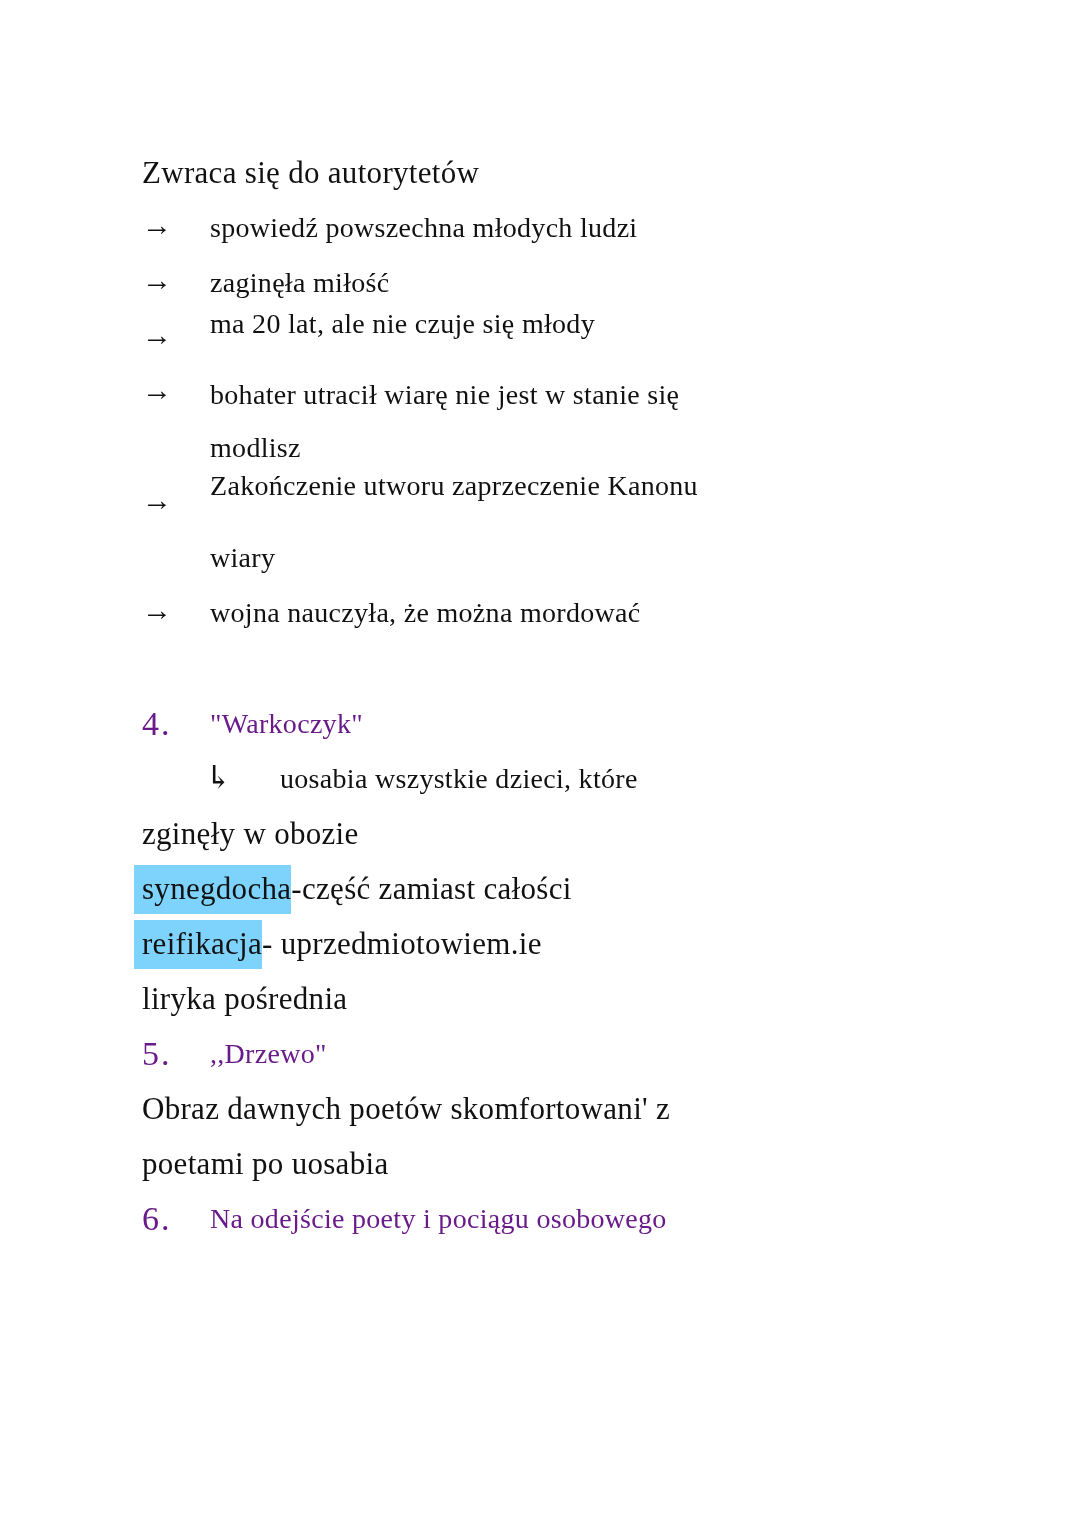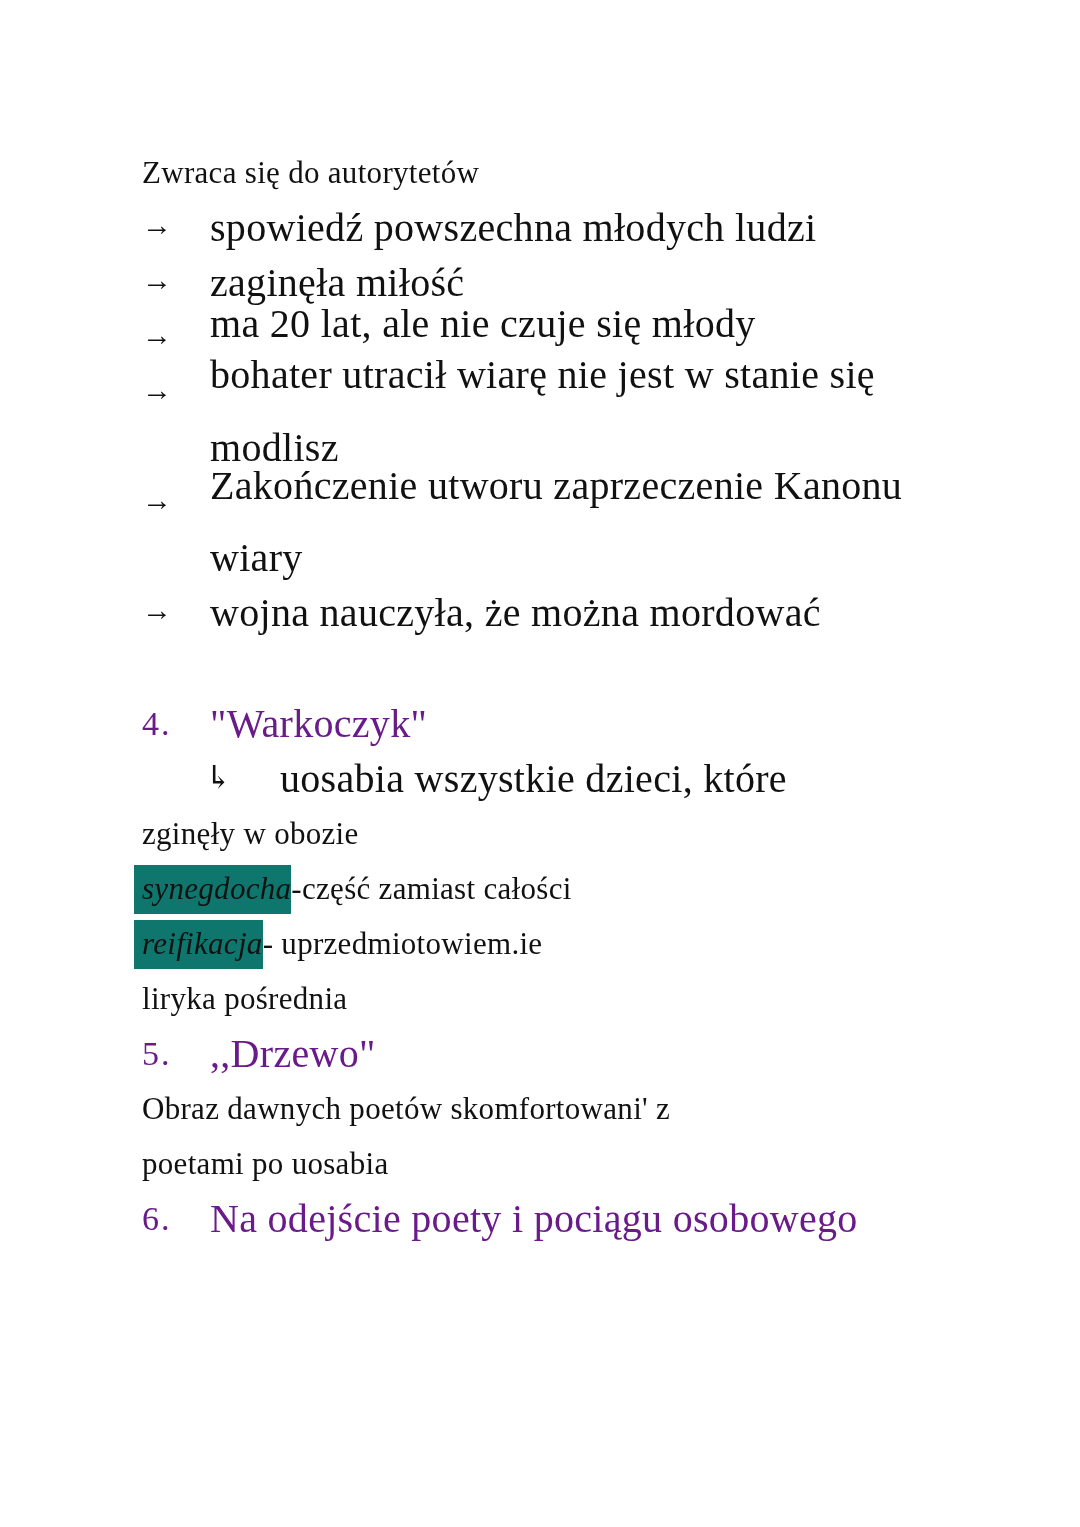--- a/index.html
+++ b/index.html
@@ -1,41 +1,41 @@
 <!DOCTYPE html>
 <html><head>
 <meta charset="utf-8">
 <style>
   html, body { margin:0; padding:0; background:#ffffff; }
   body { width:1080px; height:1527px; position:relative; overflow:hidden;
          font-family:"Liberation Serif","DejaVu Serif",serif; color:#111111; }
   .line { position:absolute; left:142px; font-size:31px; line-height:55px; white-space:nowrap; letter-spacing:0.3px; }
   .arrow { position:absolute; left:142px; font-size:30px; }
-  .ind { position:absolute; left:210px; font-size:40px; line-height:55px; white-space:nowrap; letter-spacing:0.3px; }
+  .ind { position:absolute; left:210px; font-size:28px; line-height:55px; white-space:nowrap; letter-spacing:0.3px; }
   .purple { color:#6a1b8a; }
   .num { position:absolute; left:142px; font-size:34px; line-height:55px; letter-spacing:2px; }
-  .hl { background:#0f766e; padding:6px 0 8px 0; margin-left:-8px; padding-left:8px;font-style:italic; }
+  .hl { background:#7dd3fc; padding:6px 0 8px 0; margin-left:-8px; padding-left:8px; }
 </style>
 </head>
 <body>
 
 <div>
   <div class="line" style="top:145px">Zwraca się do autorytetów</div>
 
   <span class="arrow" style="top:208px">→</span>
   <div class="ind" style="top:200px">spowiedź powszechna młodych ludzi</div>
 
   <span class="arrow" style="top:263px">→</span>
   <div class="ind" style="top:255px">zaginęła miłość</div>
 
   <span class="arrow" style="top:318px">→</span>
   <div class="ind" style="top:296px">ma 20 lat, ale nie czuje się młody</div>
 
   <span class="arrow" style="top:373px">→</span>
-  <div class="ind" style="top:347px">bohater utracił wiarę nie jest w stanie się</div>
+  <div class="ind" style="top:367px">bohater utracił wiarę nie jest w stanie się</div>
   <div class="ind" style="top:420px">modlisz</div>
 
   <span class="arrow" style="top:483px">→</span>
   <div class="ind" style="top:458px">Zakończenie utworu zaprzeczenie Kanonu</div>
   <div class="ind" style="top:530px">wiary</div>
 
   <span class="arrow" style="top:593px">→</span>
   <div class="ind" style="top:585px">wojna nauczyła, że można mordować</div>
 
   <div class="num purple" style="top:696px">4.</div>

